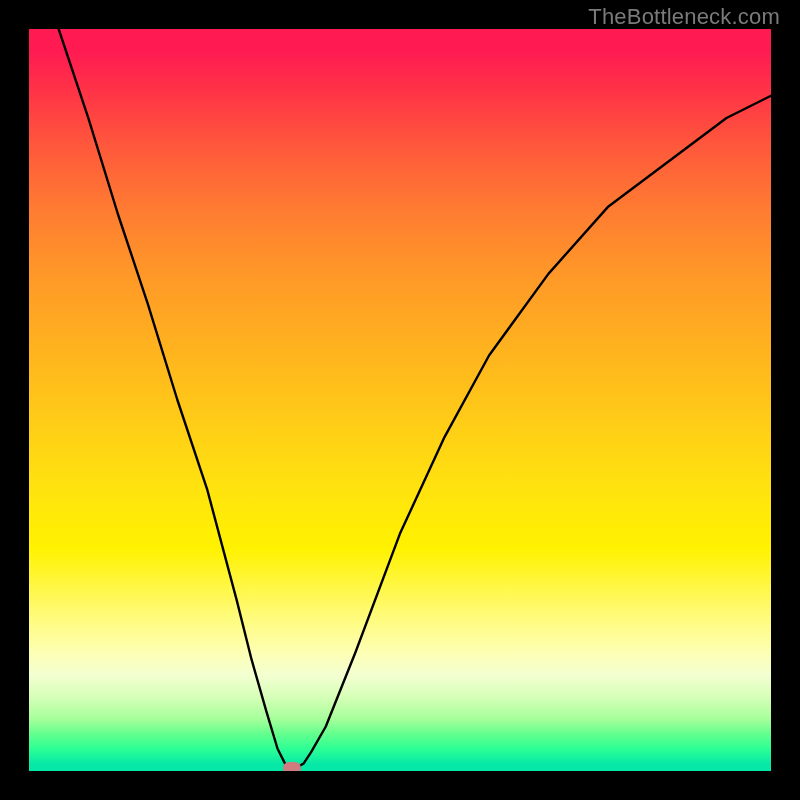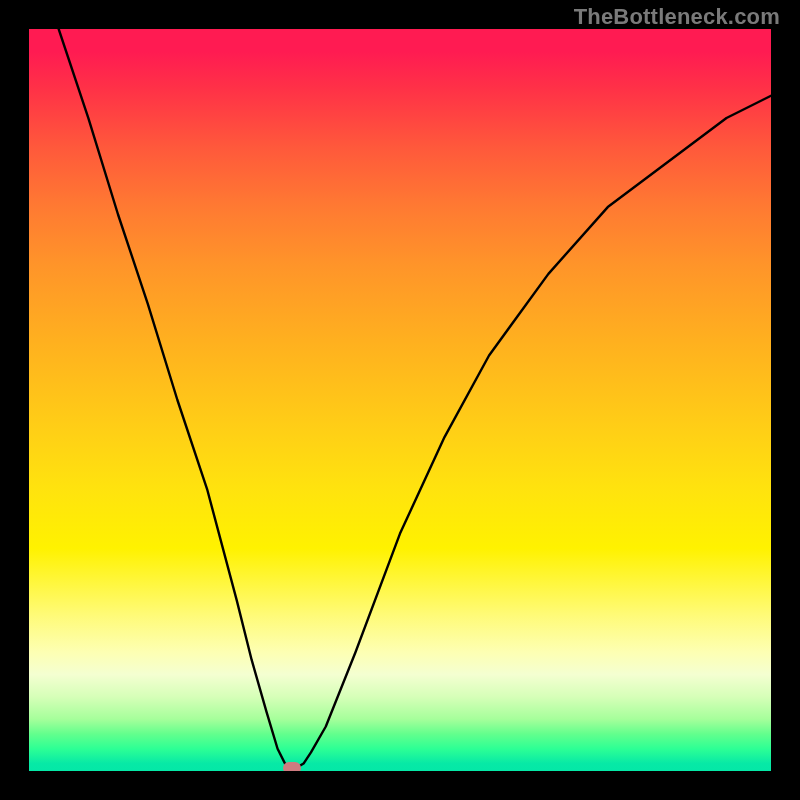--- a/index.html
+++ b/index.html
@@ -16,21 +16,21 @@
     width: 800px;
     height: 800px;
     background: #000;
   }
   .watermark {
     position: absolute;
     top: 4px;
     right: 20px;
     color: #7a7a7a;
     font-size: 22px;
-    font-weight: 700;
+    font-weight: 400;
     letter-spacing: 0.2px;
     z-index: 5;
   }
   .plot-area {
     position: absolute;
     left: 29px;
     top: 29px;
     width: 742px;
     height: 742px;
     

